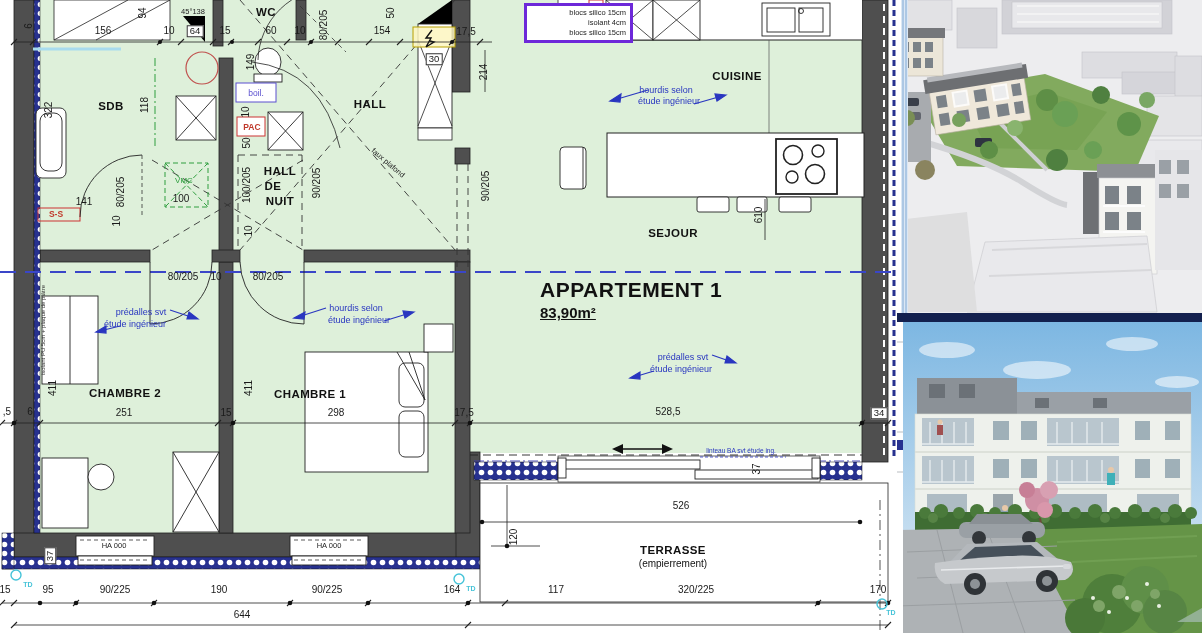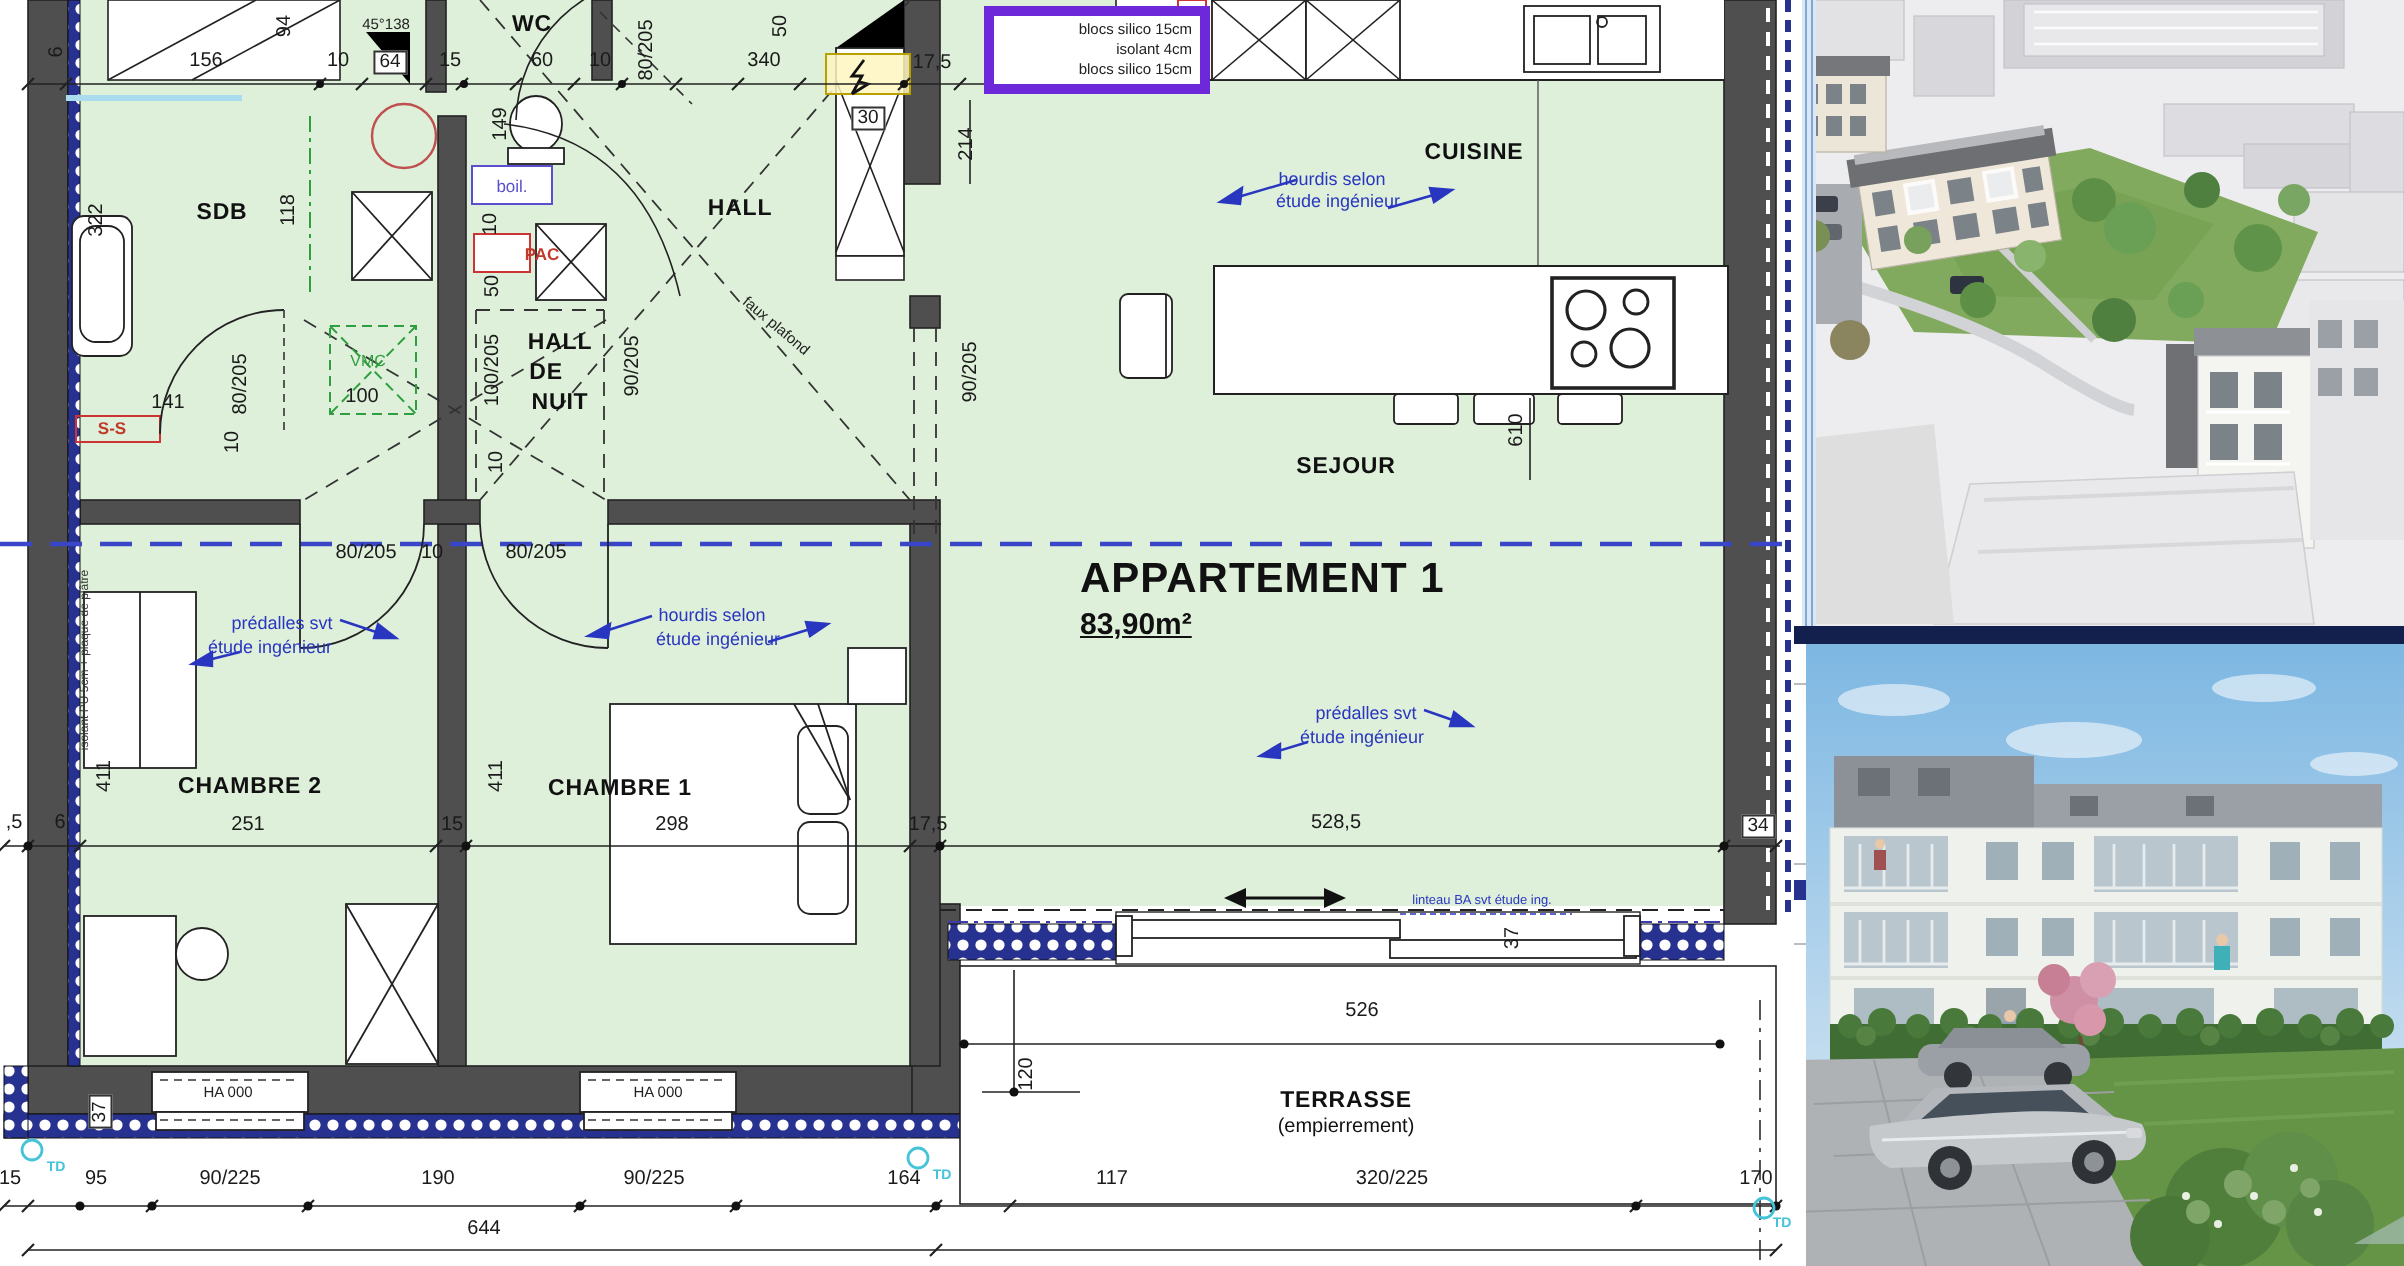--- a/index.html
+++ b/index.html
@@ -18,21 +18,21 @@
   .bluesm{color:#2936c0;font-size:6.5px;}
   .red{color:#c0392b;font-size:8.5px;font-weight:bold;}
   .grn{color:#2e9e3e;font-size:8px;}
   .cyan{color:#45c3d8;font-size:7px;font-weight:bold;}
   .boil{color:#5a4fcf;font-size:8.5px;}
   .tiny{font-size:6px;color:#333;}
   #apt-block{position:absolute;left:540px;top:278px;width:260px;text-align:left;color:#111;}
   #apt-title{font-size:21px;font-weight:bold;letter-spacing:.5px;}
   #apt-sub{font-size:12.5px;margin-top:2px;}
   #apt-area{font-size:15px;font-weight:bold;text-decoration:underline;margin-top:2px;}
-  #materials-box{position:absolute;left:492px;top:3px;width:95px;border:5px solid #6d28d9;
+  #materials-box{position:absolute;left:524px;top:3px;width:95px;border:3px solid #6d28d9;
        background:#fff;font-size:7.5px;line-height:10px;text-align:right;padding:2px 4px;color:#222;}
   #renders{position:absolute;left:897px;top:0;width:305px;height:633px;}
   #aerial{position:absolute;left:0;top:0;width:305px;height:313px;}
   #divider{position:absolute;left:0;top:313px;width:305px;height:9px;background:#13204e;}
   #street{position:absolute;left:0;top:322px;width:305px;height:311px;}
 </style>
 </head>
 <body>
 
 <div id="stage">
@@ -313,32 +313,32 @@
         <span class="lbl" style="left: 103px; top: 31px;">156</span>
         <span class="lbl" style="left: 143px; top: 13px; transform: translate(-50%, -50%) rotate(-90deg);">94</span>
         <span class="lbl" style="left: 169px; top: 31px;">10</span>
         <span class="lbl sm" style="left: 193px; top: 12px;">45°138</span>
         <span class="lbl box" style="left: 195px; top: 31px;">64</span>
         <span class="lbl" style="left: 225px; top: 31px;">15</span>
         <span class="lbl room" style="left: 266px; top: 13px;">WC</span>
         <span class="lbl" style="left: 271px; top: 31px;">60</span>
         <span class="lbl" style="left: 300px; top: 31px;">10</span>
         <span class="lbl" style="left: 324px; top: 25px; transform: translate(-50%, -50%) rotate(-90deg);">80/205</span>
-        <span class="lbl" style="left: 382px; top: 31px;">340</span>
+        <span class="lbl" style="left: 382px; top: 31px;">154</span>
         <span class="lbl" style="left: 391px; top: 13px; transform: translate(-50%, -50%) rotate(-90deg);">50</span>
         <span class="lbl" style="left: 466px; top: 32px;">17,5</span>
         <span class="lbl box" style="left: 434px; top: 59px;">30</span>
         <span class="lbl" style="left: 484px; top: 72px; transform: translate(-50%, -50%) rotate(-90deg);">214</span>
         <span class="lbl" style="left: 49px; top: 110px; transform: translate(-50%, -50%) rotate(-90deg);">322</span>
         <span class="lbl room" style="left: 111px; top: 107px;">SDB</span>
         <span class="lbl" style="left: 145px; top: 105px; transform: translate(-50%, -50%) rotate(-90deg);">118</span>
         <span class="lbl" style="left: 251px; top: 62px; transform: translate(-50%, -50%) rotate(-90deg);">149</span>
         <span class="lbl boil" style="left: 256px; top: 93px;">boil.</span>
         <span class="lbl" style="left: 246px; top: 112px; transform: translate(-50%, -50%) rotate(-90deg);">10</span>
-        <span class="lbl red" style="left: 252px; top: 127px; margin-left: 19px;">PAC</span>
+        <span class="lbl red" style="left: 252px; top: 127px;">PAC</span>
         <span class="lbl" style="left: 247px; top: 143px; transform: translate(-50%, -50%) rotate(-90deg);">50</span>
         <span class="lbl" style="left: 84px; top: 202px;">141</span>
         <span class="lbl" style="left: 121px; top: 192px; transform: translate(-50%, -50%) rotate(-90deg);">80/205</span>
         <span class="lbl" style="left: 117px; top: 221px; transform: translate(-50%, -50%) rotate(-90deg);">10</span>
         <span class="lbl red" style="left: 56px; top: 214px;">S-S</span>
         <span class="lbl grn" style="left: 184px; top: 181px;">VMC</span>
         <span class="lbl" style="left: 181px; top: 199px;">100</span>
         <span class="lbl" style="left: 247px; top: 185px; transform: translate(-50%, -50%) rotate(-90deg);">100/205</span>
         <span class="lbl room" style="left: 280px; top: 172px;">HALL</span>
         <span class="lbl room" style="left: 273px; top: 187px;">DE</span>

